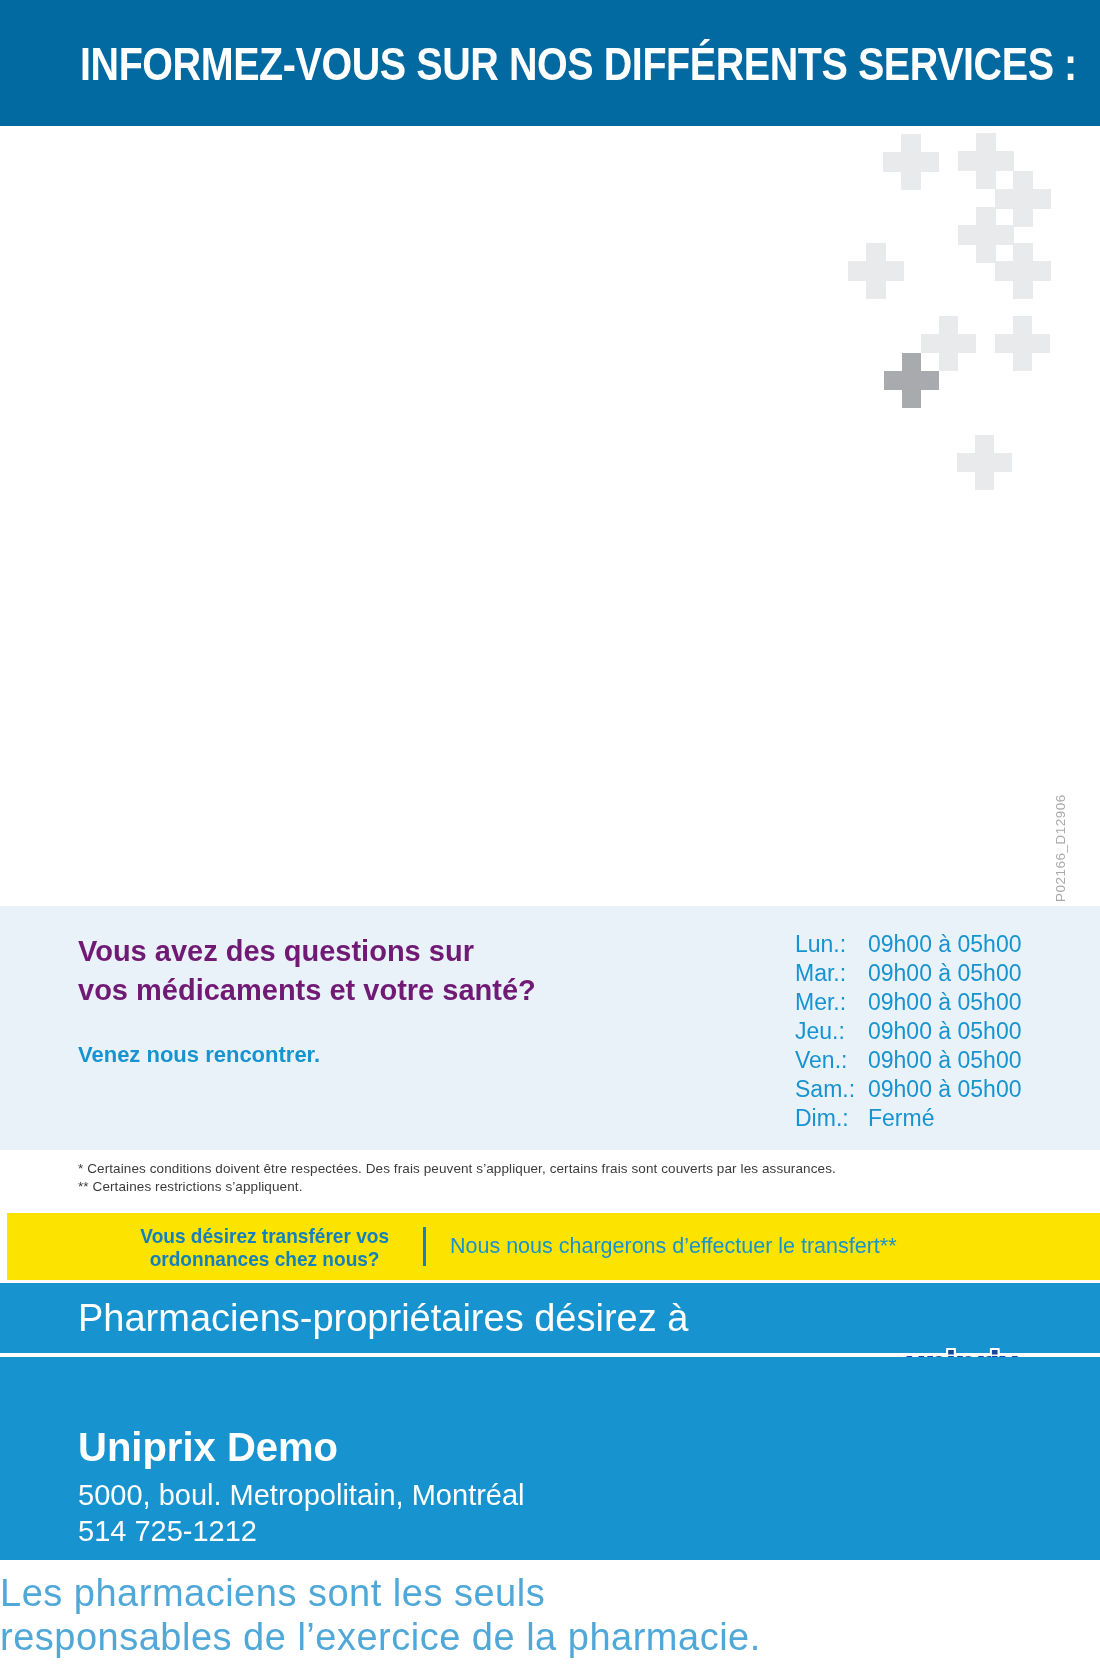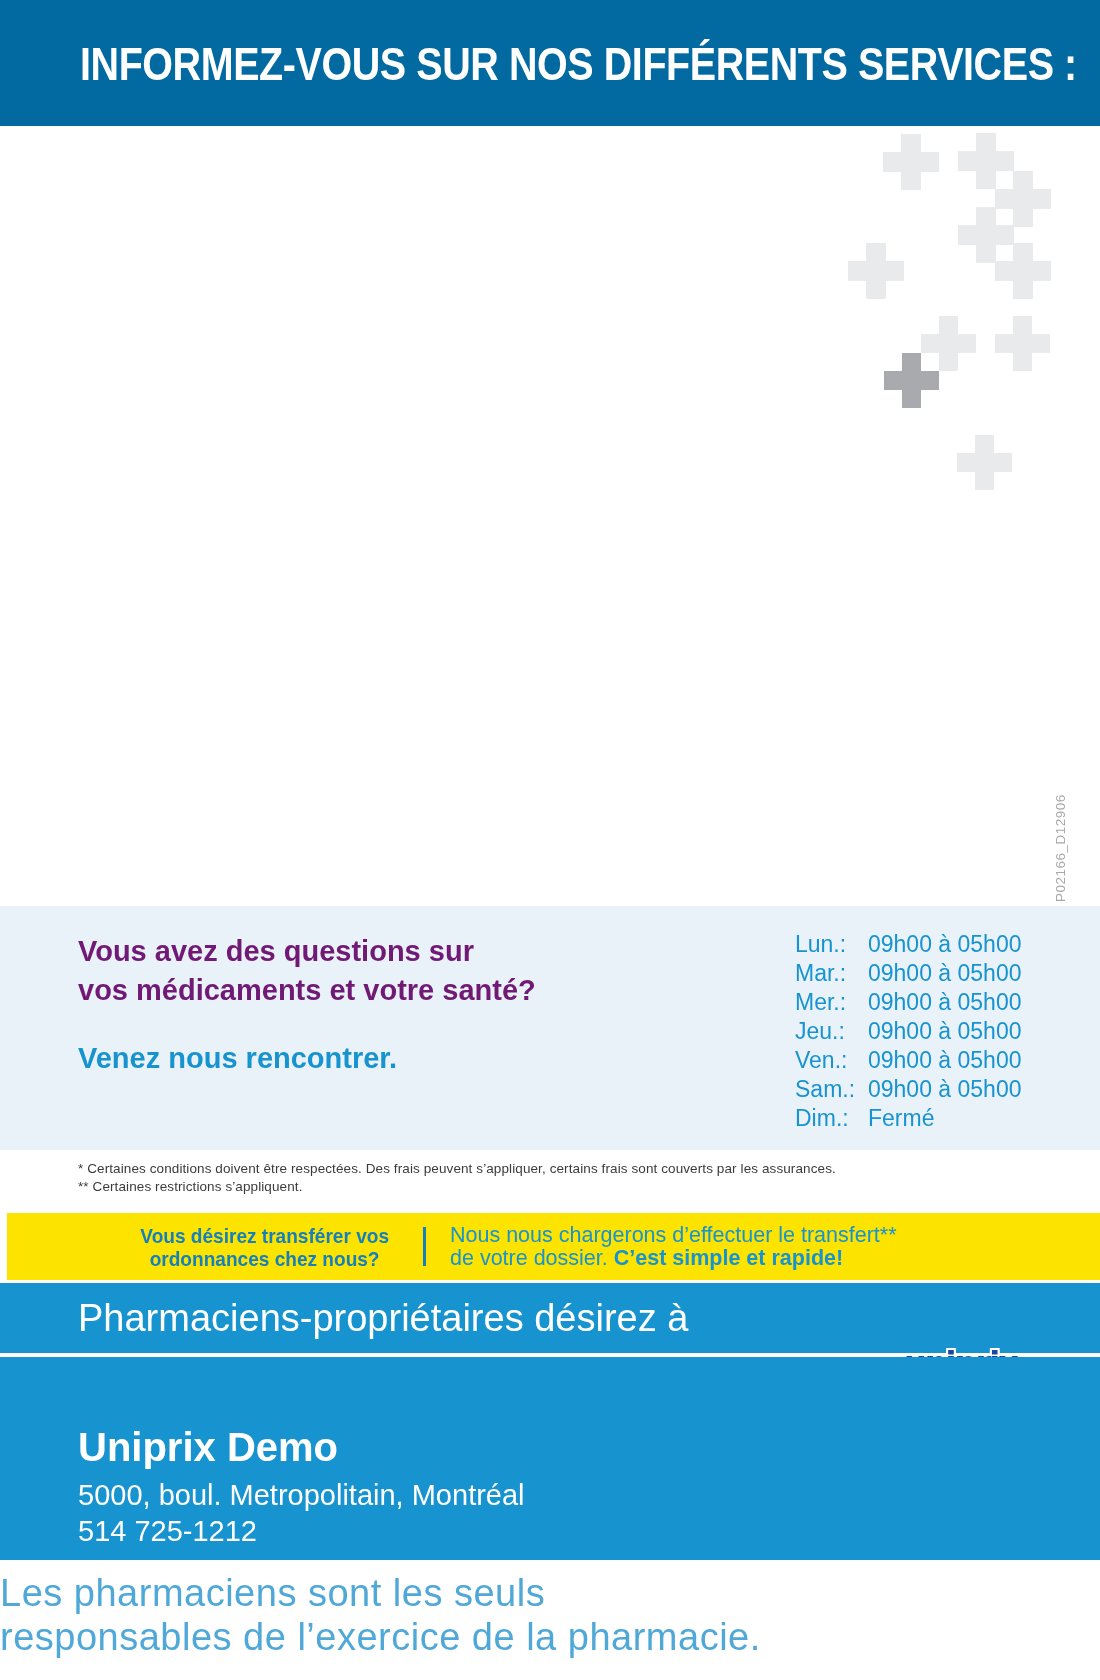--- a/index.html
+++ b/index.html
@@ -27,21 +27,21 @@
   
   .vcode{
     position:absolute;left:1053px;top:772px;height:130px;
     writing-mode:vertical-rl;transform:rotate(180deg);
     font-size:13.5px;color:#a9a9a9;letter-spacing:0.5px;white-space:nowrap;
   }
 
   
   .section-info{position:absolute;left:0;top:906px;width:1100px;height:244px;background:#eaf2f9;}
   .questions{position:absolute;left:78px;top:26px;font-size:29px;font-weight:bold;color:#701a75;line-height:39px;}
-  .cta{position:absolute;left:78px;top:136px;font-size:29px;font-weight:bold;color:#1793cf;}
+  .cta{position:absolute;left:78px;top:136px;font-size:22px;font-weight:bold;color:#1793cf;}
   .hours{position:absolute;left:795px;top:24px;color:#1793cf;font-size:23px;}
   .hours .row{display:flex;height:29px;line-height:29px;}
   .hours .day{width:73px;}
   .hours .time{white-space:nowrap;}
 
   
   .disclaimers{position:absolute;left:78px;top:1160px;font-size:13.5px;color:#3b3b3b;line-height:17.5px;letter-spacing:0.1px;}
 
   
   .banner-yellow{position:absolute;left:7px;top:1213px;width:1100px;height:67px;background:#fde300;padding-left:24px;}
@@ -161,21 +161,20 @@
   </div>
 
   <div class="banner-yellow">
     <div class="transfer-left">
       <span class="squeeze">Vous désirez transférer vos</span><br>
       <span class="squeeze">ordonnances chez nous?</span>
     </div>
     <div class="transfer-divider"></div>
     <div class="transfer-right">
       <div>Nous nous chargerons d’effectuer le transfert**</div>
-      <div><span>de votre dossier. </span><b>C’est simple et rapide!</b></div>
     </div>
   </div>
 
   <div class="banner-affil">
     <div class="affil-text">Pharmaciens-propriétaires désirez à</div>
     <div class="logo">
       <div class="logo-bars">
         <div class="logo-bar yellow"></div>
         <div class="logo-bar orange"></div>
       </div>

